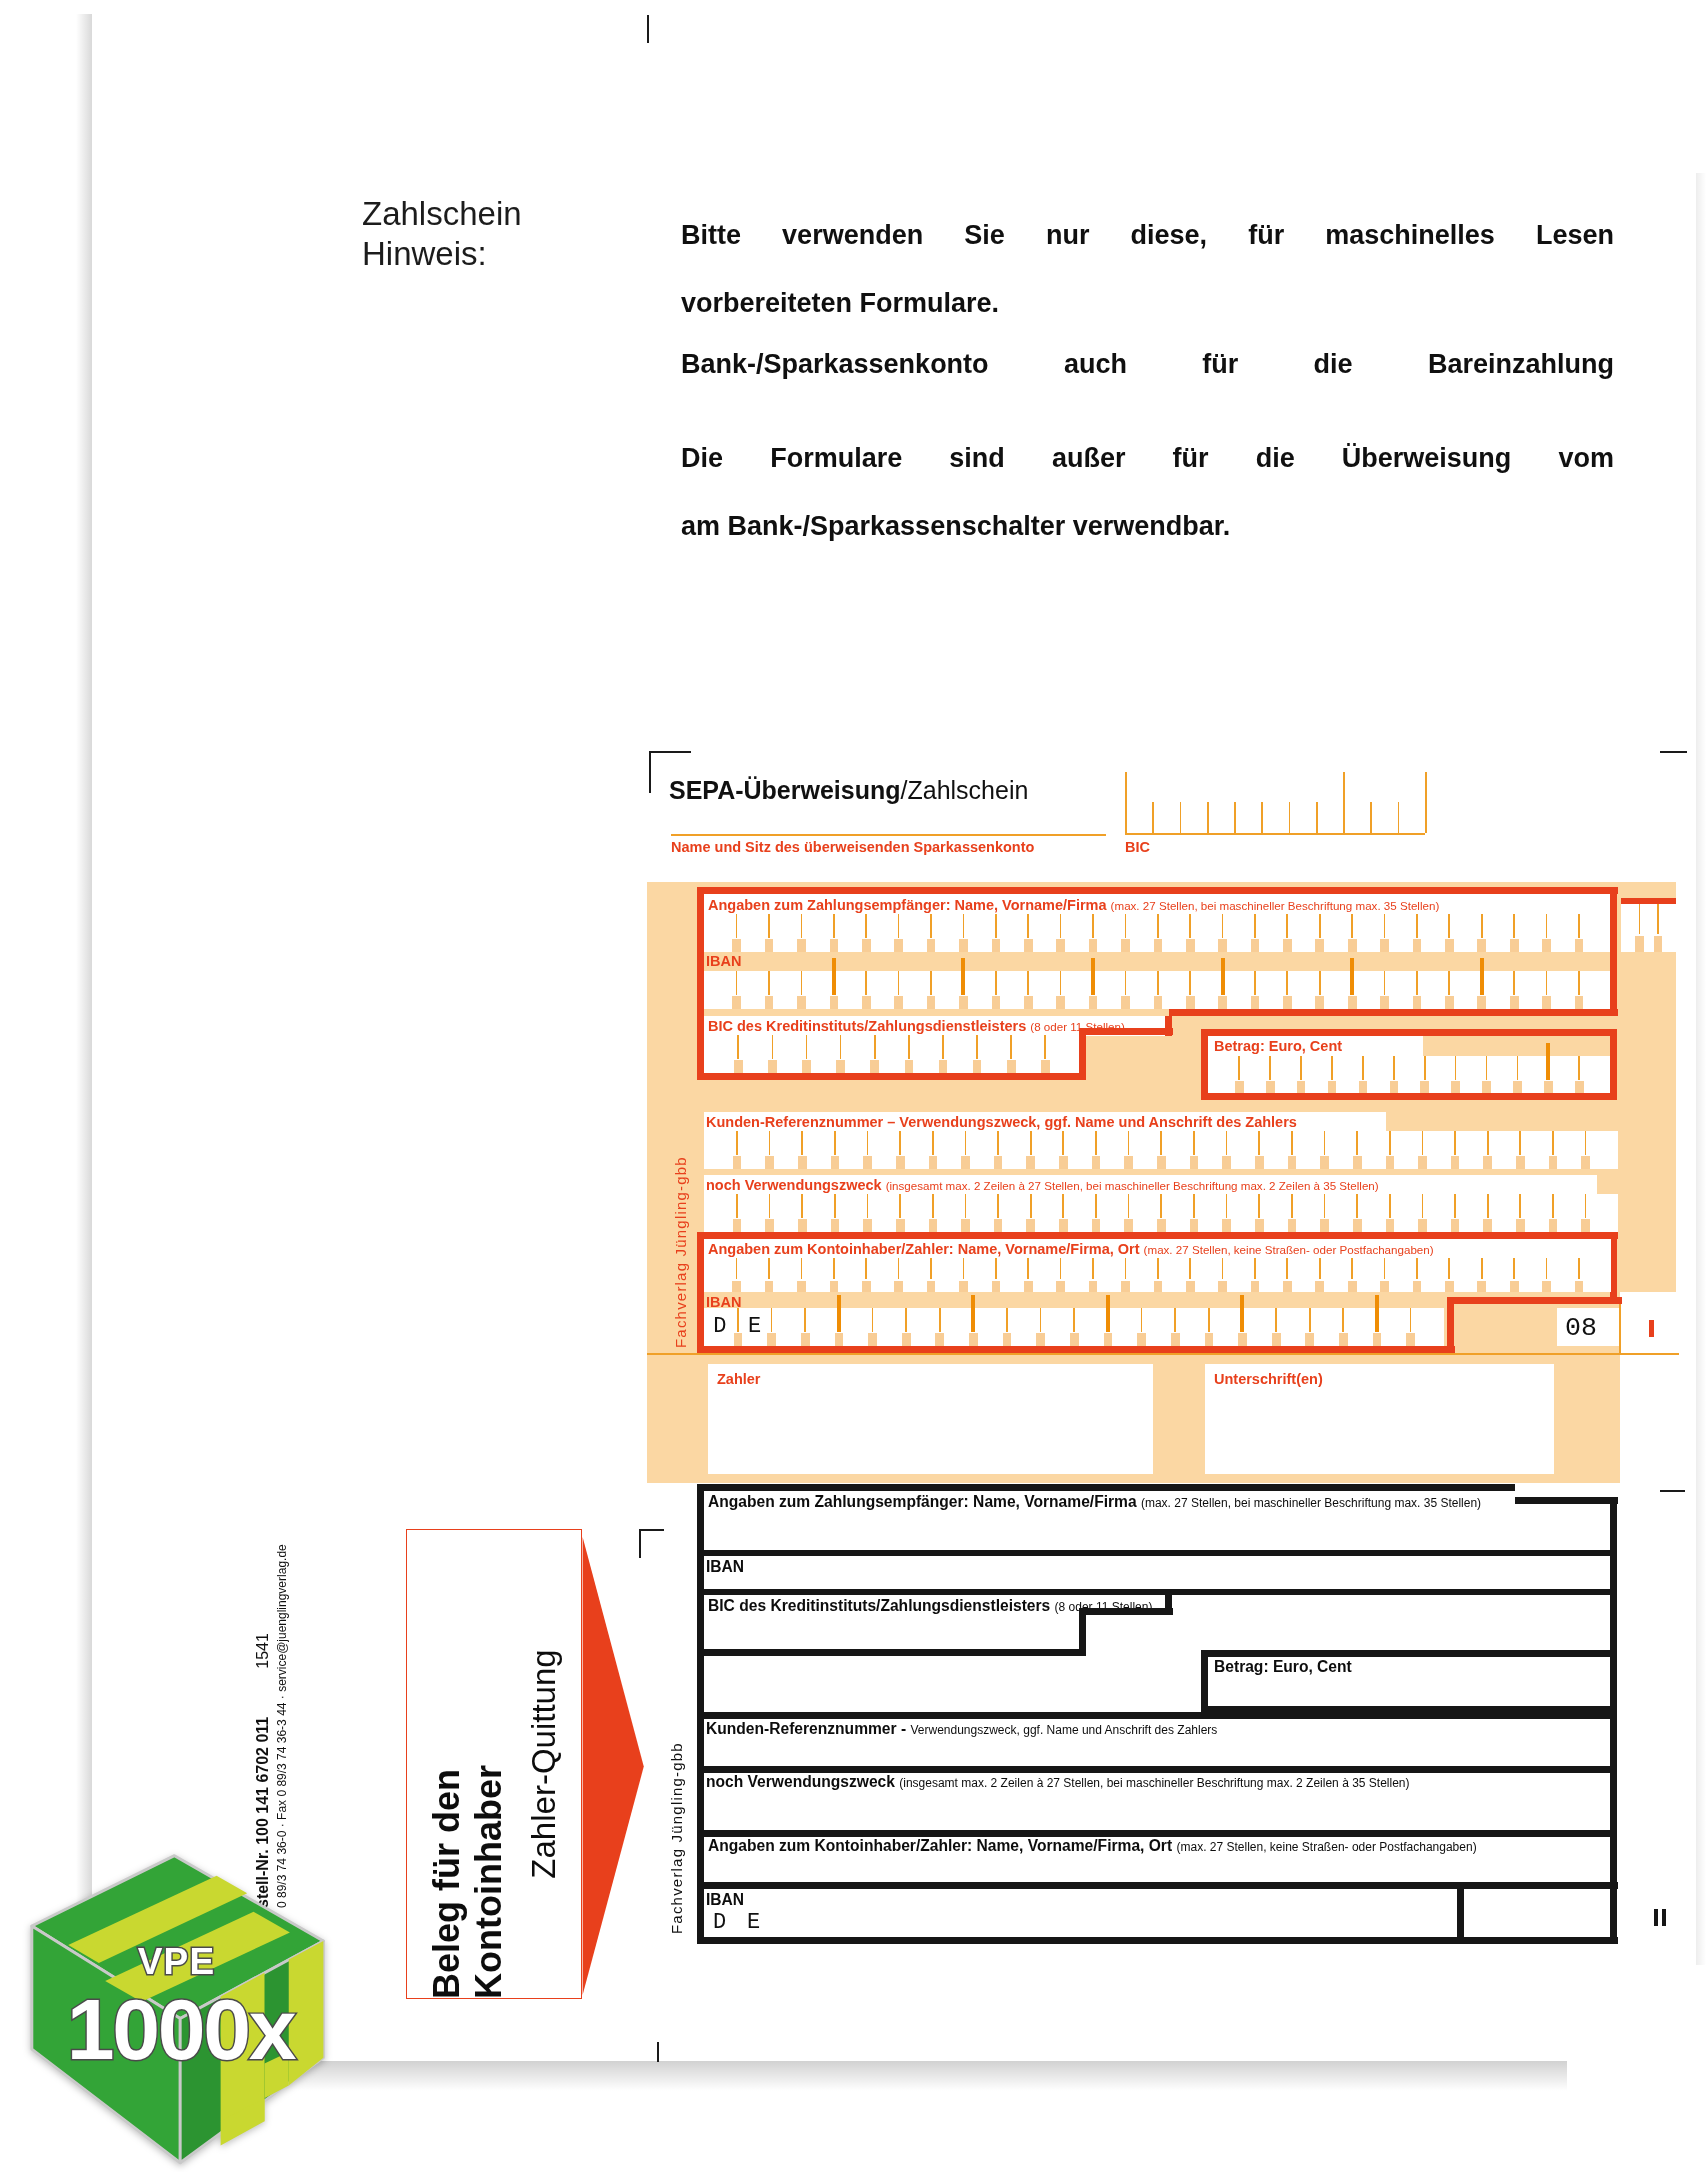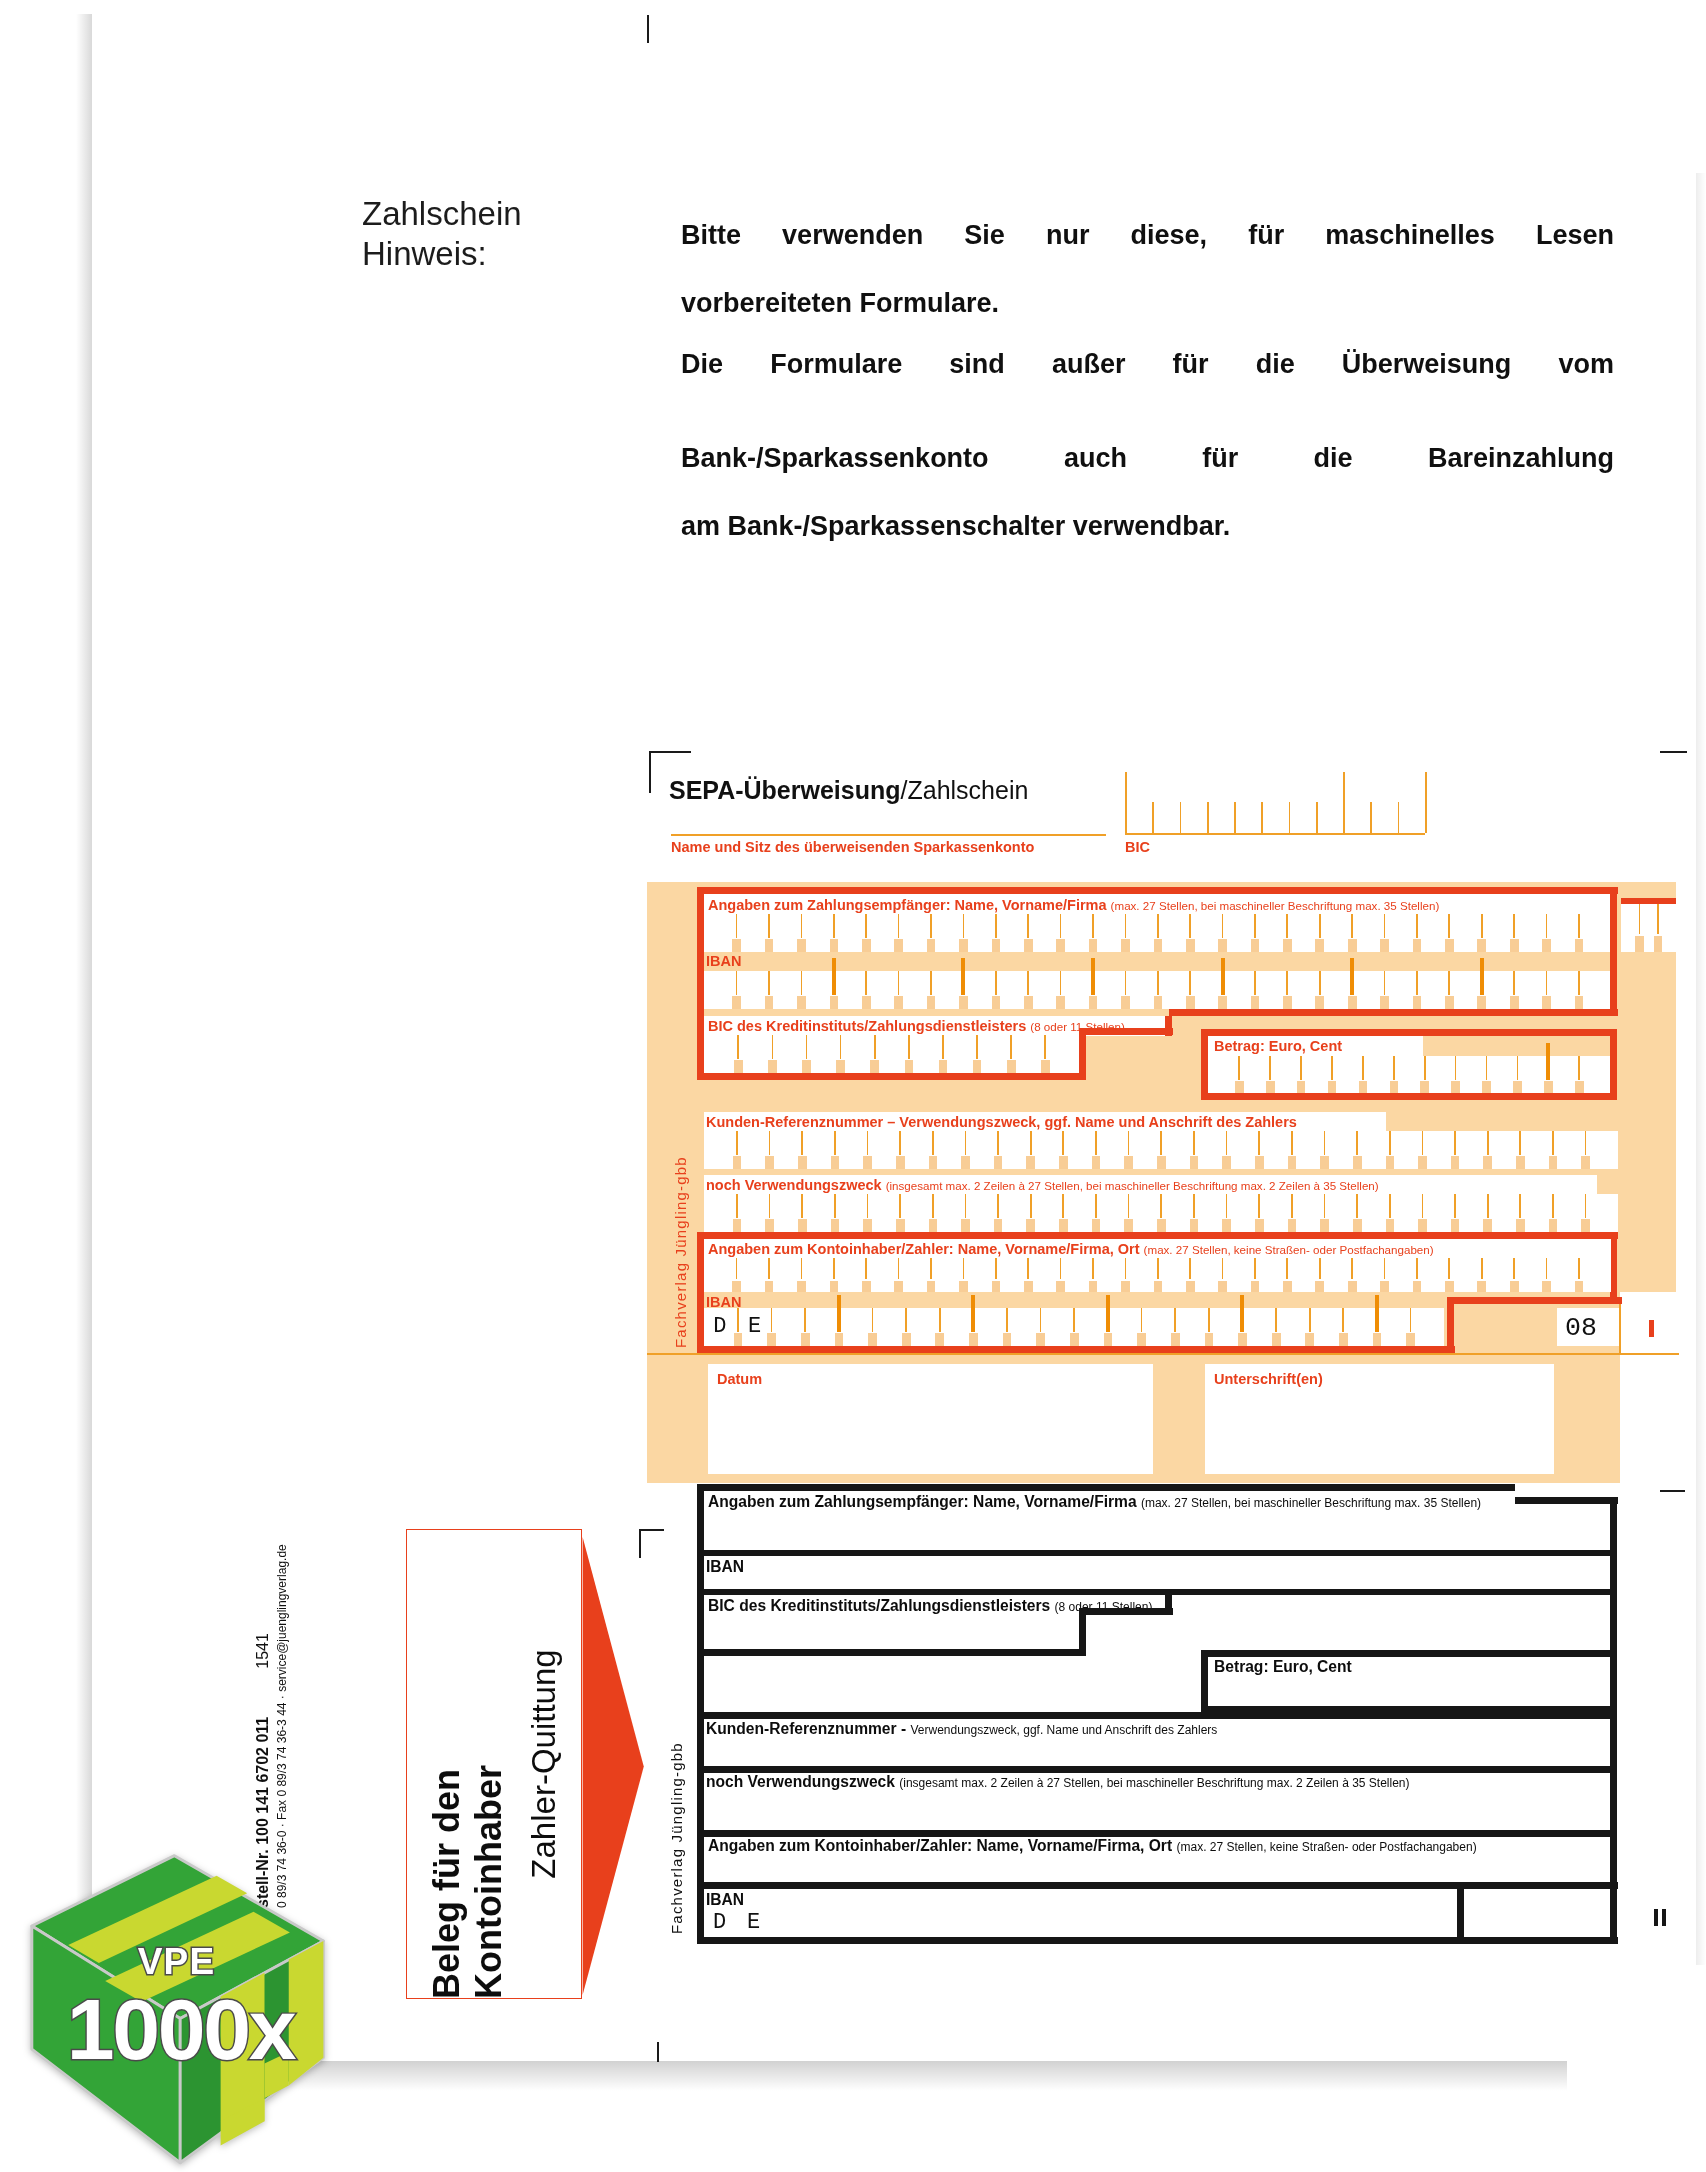--- a/index.html
+++ b/index.html
@@ -80,22 +80,22 @@
 
 <div class="abs" id="notice-title">
   <div>Zahlschein</div>
   <div>Hinweis:</div>
 </div>
 <div class="abs para" style="top:192px;">
   <div class="jline">Bitte verwenden Sie nur diese, für maschinelles Lesen</div>
   <div>vorbereiteten Formulare.</div>
 </div>
 <div class="abs para" style="top:321px;">
+  <div class="jline">Bank-/Sparkassenkonto auch für die Bareinzahlung</div>
   <div class="jline">Die Formulare sind außer für die Überweisung vom</div>
-  <div class="jline">Bank-/Sparkassenkonto auch für die Bareinzahlung</div>
   <div>am Bank-/Sparkassenschalter verwendbar.</div>
 </div>
 <div class="abs para" style="top:505px;">
 </div>
 
 <div class="abs" id="sepa-title"><b>SEPA-Überweisung</b><span>/Zahlschein</span></div>
 
 <div class="abs oline" style="left:671px;top:834px;width:435px;height:1.7px;"></div>
 <div class="abs lab red rbold" style="left:671px;top:839px;">Name und Sitz des überweisenden Sparkassenkonto</div>
 <div class="abs" id="bic-top" style="left:1125px;top:772px;width:300px;height:61px;">
@@ -898,21 +898,21 @@
   </div>
 <div class="abs redbar" style="left:697px;top:1346px;width:758px;height:7px;"></div>
 <div class="abs white" style="left:1557px;top:1308px;width:64px;height:38px;">
   <span class="ocr" style="position:absolute;left:8px;top:4.6px;font-size:26.6px;color:#111;">08</span>
 </div>
 <div class="abs oline" style="left:1619px;top:1304px;width:1.7px;height:49px;"></div>
 <div class="abs oline" style="left:647px;top:1353px;width:1032px;height:1.7px;"></div>
 <div class="abs redbar" style="left:1649px;top:1320px;width:5.2px;height:17.3px;"></div>
 
 <div class="abs white" style="left:708px;top:1364px;width:445px;height:110px;"></div>
-<div class="abs lab red rbold" style="left:717px;top:1371px;">Datum</div>
+<div class="abs lab red rbold" style="left:717px;top:1371px;">Zahler</div>
 <div class="abs white" style="left:1205px;top:1364px;width:349px;height:110px;"></div>
 <div class="abs lab red rbold" style="left:1214px;top:1371px;">Unterschrift(en)</div>
 <div class="abs vtext red" style="left:672px;top:1348px;font-size:15px;letter-spacing:1.2px;">Fachverlag Jüngling-gbb</div>
 
 <div class="abs white" style="left:704px;top:1491px;width:907px;height:446px;"></div>
 <div class="abs blk" style="left:697px;top:1484px;width:818px;height:7px;"></div>
 <div class="abs blk" style="left:1515px;top:1497px;width:103px;height:7px;"></div>
 <div class="abs blk" style="left:697px;top:1484px;width:7px;height:460px;"></div>
 <div class="abs blk" style="left:1610px;top:1497px;width:7px;height:446px;"></div>
 <div class="abs blk" style="left:697px;top:1937px;width:921px;height:7px;"></div>

